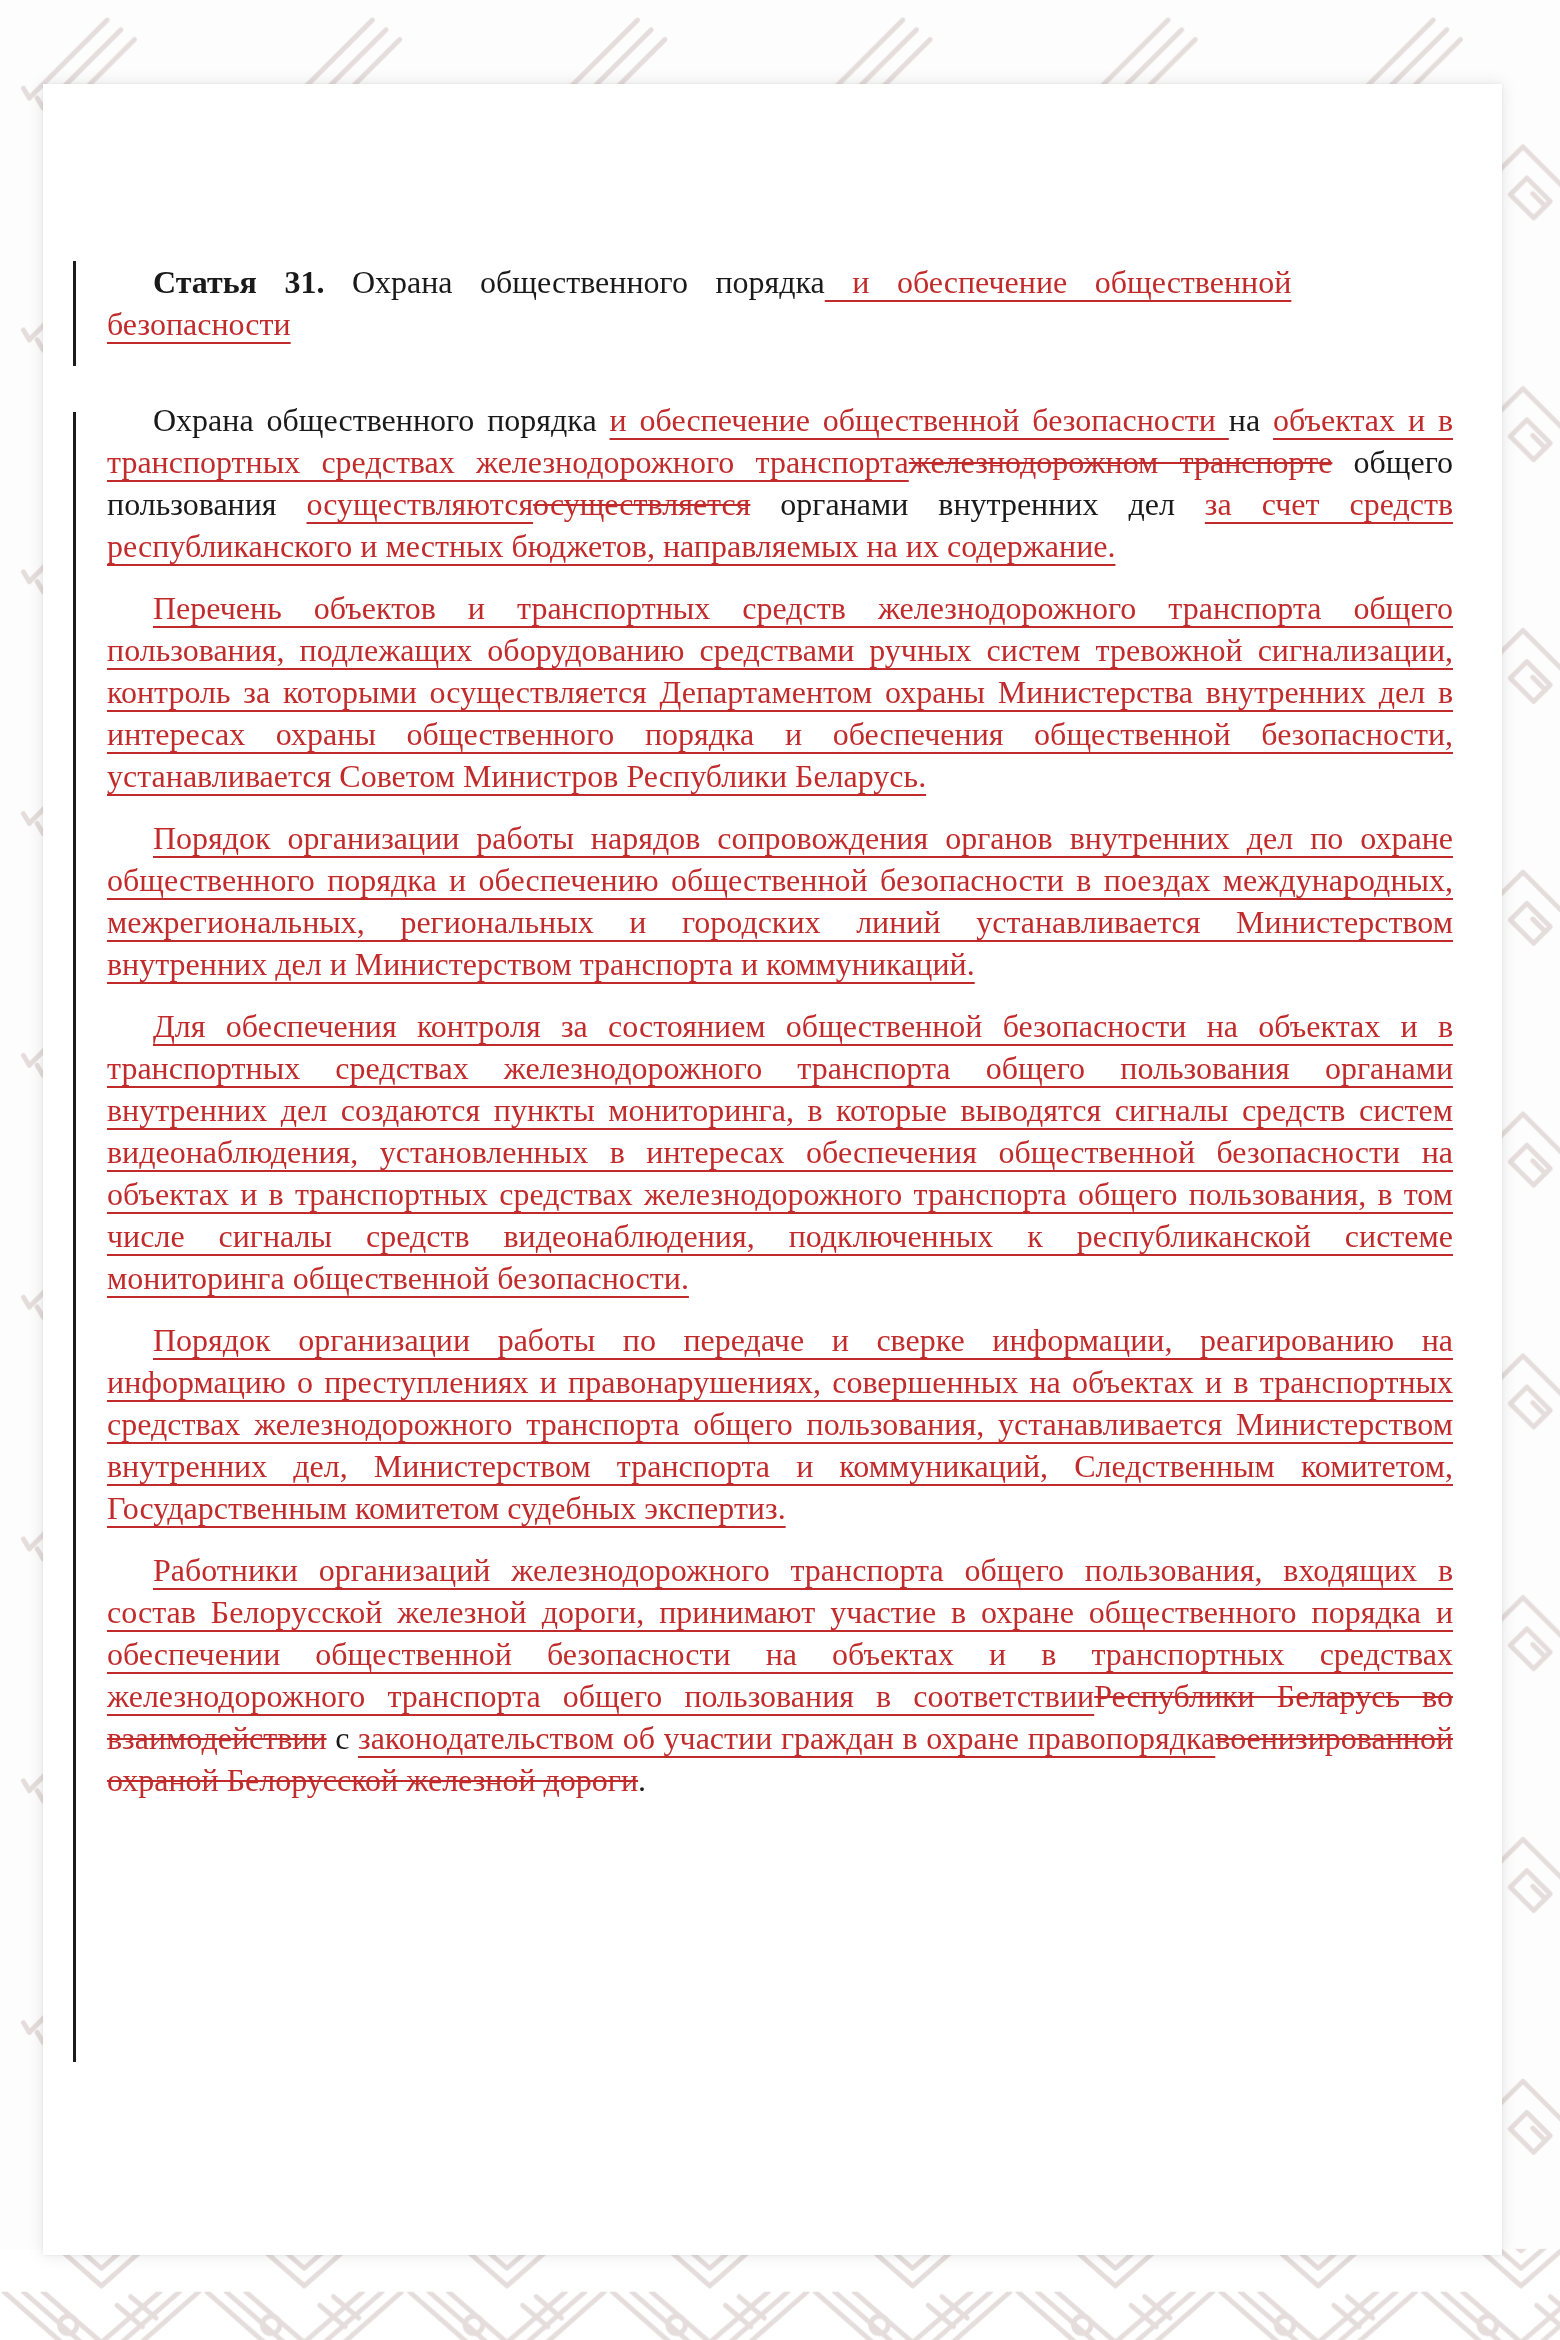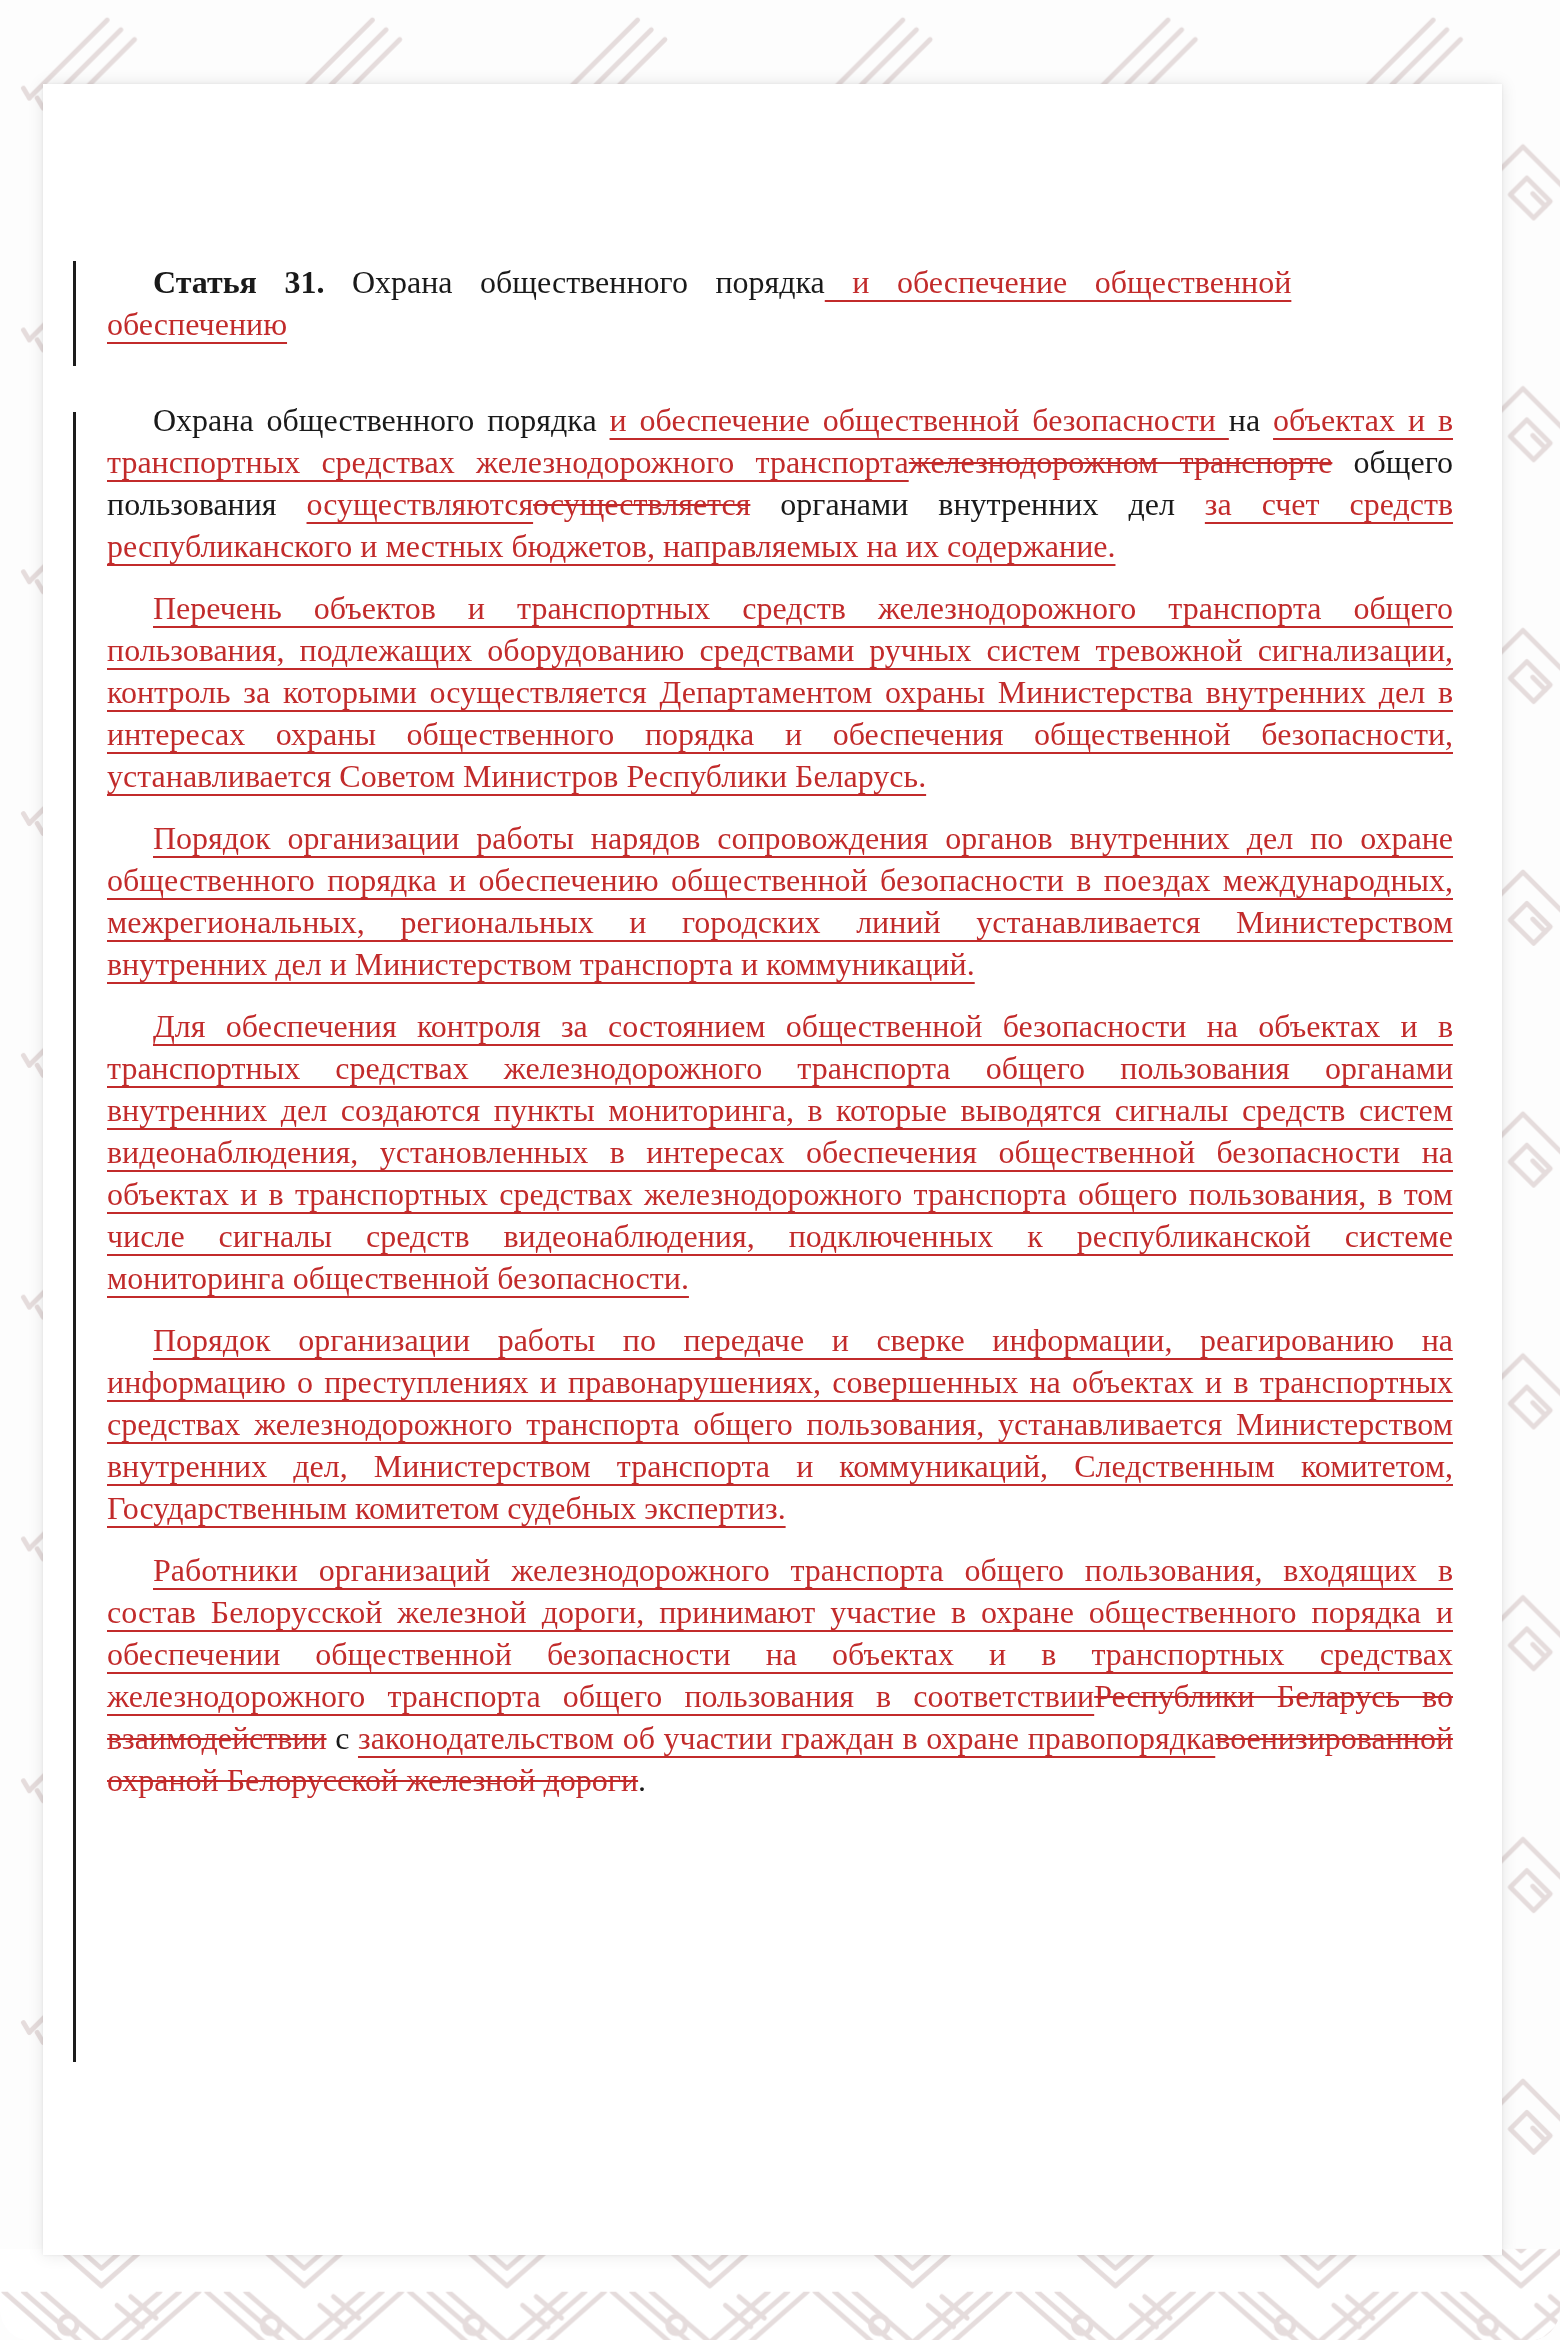--- a/index.html
+++ b/index.html
@@ -13,21 +13,20 @@
   html,body{margin:0;padding:0;}
   body{
     font-family:"Liberation Serif","DejaVu Serif",serif;
     background:#fdfdfd;
   }
   .canvas{
     position:relative;
     width:1560px;height:2341px;
     overflow:hidden;
     background:#fdfdfd;
-    border-radius:32px;
   }
   .bg-pattern{
     position:absolute;left:0;top:0;width:1560px;height:2341px;
   }
   .orn-stroke{stroke:var(--pattern-stroke);fill:none;stroke-width:5;stroke-linecap:round;stroke-linejoin:round;}
   .page{
     position:absolute;
     left:43px;top:84px;
     width:1459px;height:2171px;
     background:var(--page-bg);
@@ -105,21 +104,21 @@
     <rect x="0" y="0" width="1600" height="2400" fill="url(#orn)"></rect>
     <rect x="0" y="2306" width="1600" height="94" fill="#ffffff"></rect>
     <rect x="0" y="2306" width="1600" height="94" fill="url(#ornB)"></rect>
   </svg>
 
   <div class="page">
     <div class="change-bar bar-title"></div>
     <div class="change-bar bar-body"></div>
 
     <div class="content">
-      <p class="title"><span class="run-bold">Статья 31. </span><span class="run-black">Охрана общественного порядка</span><span class="run-ins"> и обеспечение общественной</span><br><span class="run-ins">обеспечению</span></p>
+      <p class="title"><span class="run-bold">Статья 31. </span><span class="run-black">Охрана общественного порядка</span><span class="run-ins"> и обеспечение общественной</span><br><span class="run-ins">безопасности</span></p>
       <div>
           <p class="para"><span class="run-black">Охрана общественного порядка </span><span class="run-ins">и обеспечение общественной безопасности </span><span class="run-black">на </span><span class="run-ins">объектах и в транспортных средствах железнодорожного транспорта</span><span class="run-del">железнодорожном транспорте</span><span class="run-black"> общего пользования </span><span class="run-ins">осуществляются</span><span class="run-del">осуществляется</span><span class="run-black"> органами внутренних дел </span><span class="run-ins">за счет средств республиканского и местных бюджетов, направляемых на их содержание.</span></p>
           <p class="para"><span class="run-ins">Перечень объектов и транспортных средств железнодорожного транспорта общего пользования, подлежащих оборудованию средствами ручных систем тревожной сигнализации, контроль за которыми осуществляется Департаментом охраны Министерства внутренних дел в интересах охраны общественного порядка и обеспечения общественной безопасности, устанавливается Советом Министров Республики Беларусь.</span></p>
           <p class="para"><span class="run-ins">Порядок организации работы нарядов сопровождения органов внутренних дел по охране общественного порядка и обеспечению общественной безопасности в поездах международных, межрегиональных, региональных и городских линий устанавливается Министерством внутренних дел и Министерством транспорта и коммуникаций.</span></p>
           <p class="para"><span class="run-ins">Для обеспечения контроля за состоянием общественной безопасности на объектах и в транспортных средствах железнодорожного транспорта общего пользования органами внутренних дел создаются пункты мониторинга, в которые выводятся сигналы средств систем видеонаблюдения, установленных в интересах обеспечения общественной безопасности на объектах и в транспортных средствах железнодорожного транспорта общего пользования, в том числе сигналы средств видеонаблюдения, подключенных к республиканской системе мониторинга общественной безопасности.</span></p>
           <p class="para"><span class="run-ins">Порядок организации работы по передаче и сверке информации, реагированию на информацию о преступлениях и правонарушениях, совершенных на объектах и в транспортных средствах железнодорожного транспорта общего пользования, устанавливается Министерством внутренних дел, Министерством транспорта и коммуникаций, Следственным комитетом, Государственным комитетом судебных экспертиз.</span></p>
           <p class="para"><span class="run-ins">Работники организаций железнодорожного транспорта общего пользования, входящих в состав Белорусской железной дороги, принимают участие в охране общественного порядка и обеспечении общественной безопасности на объектах и в транспортных средствах железнодорожного транспорта общего пользования в соответствии</span><span class="run-del">Республики Беларусь во взаимодействии</span><span class="run-black"> с </span><span class="run-ins">законодательством об участии граждан в охране правопорядка</span><span class="run-del">военизированной охраной Белорусской железной дороги</span><span class="run-black">.</span></p>
         </div>
     </div>
   </div>

